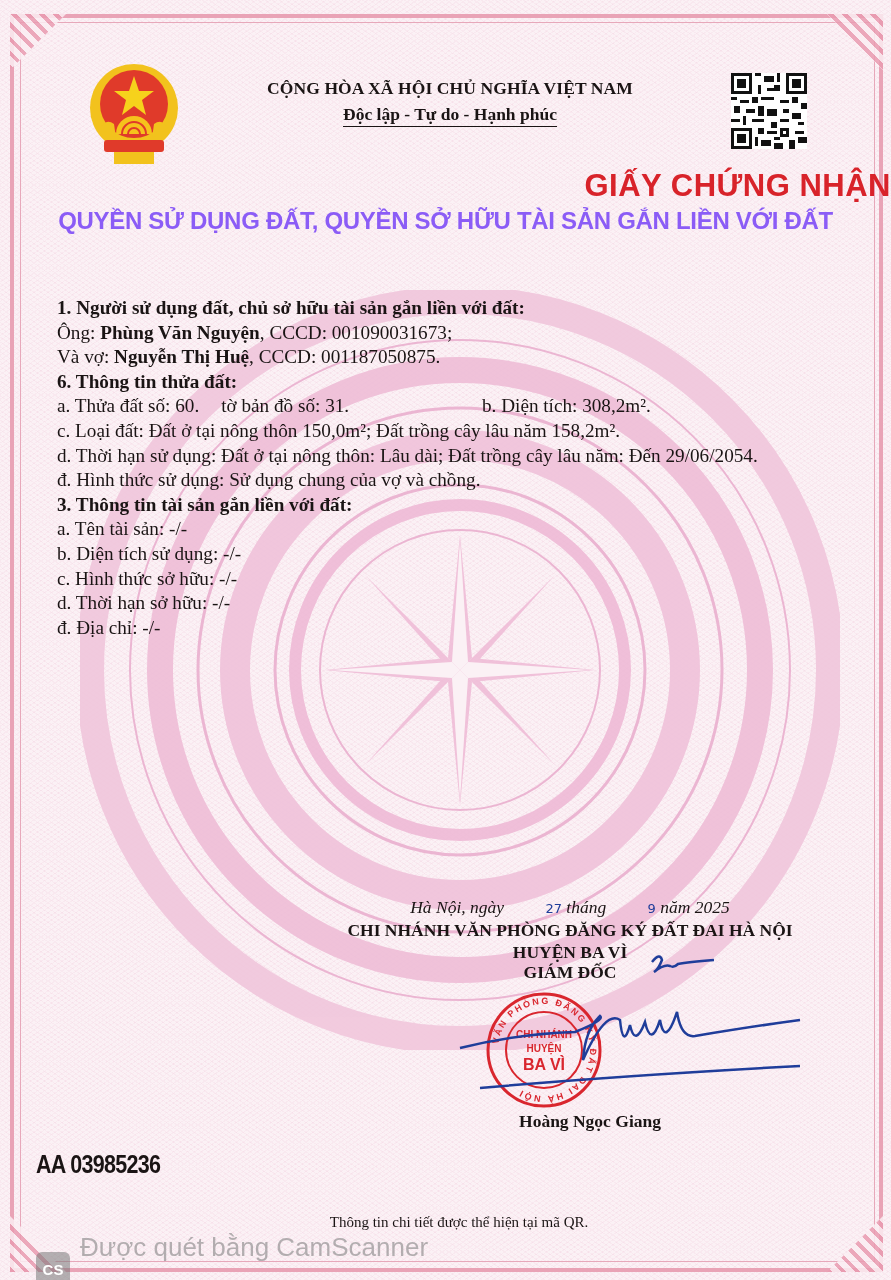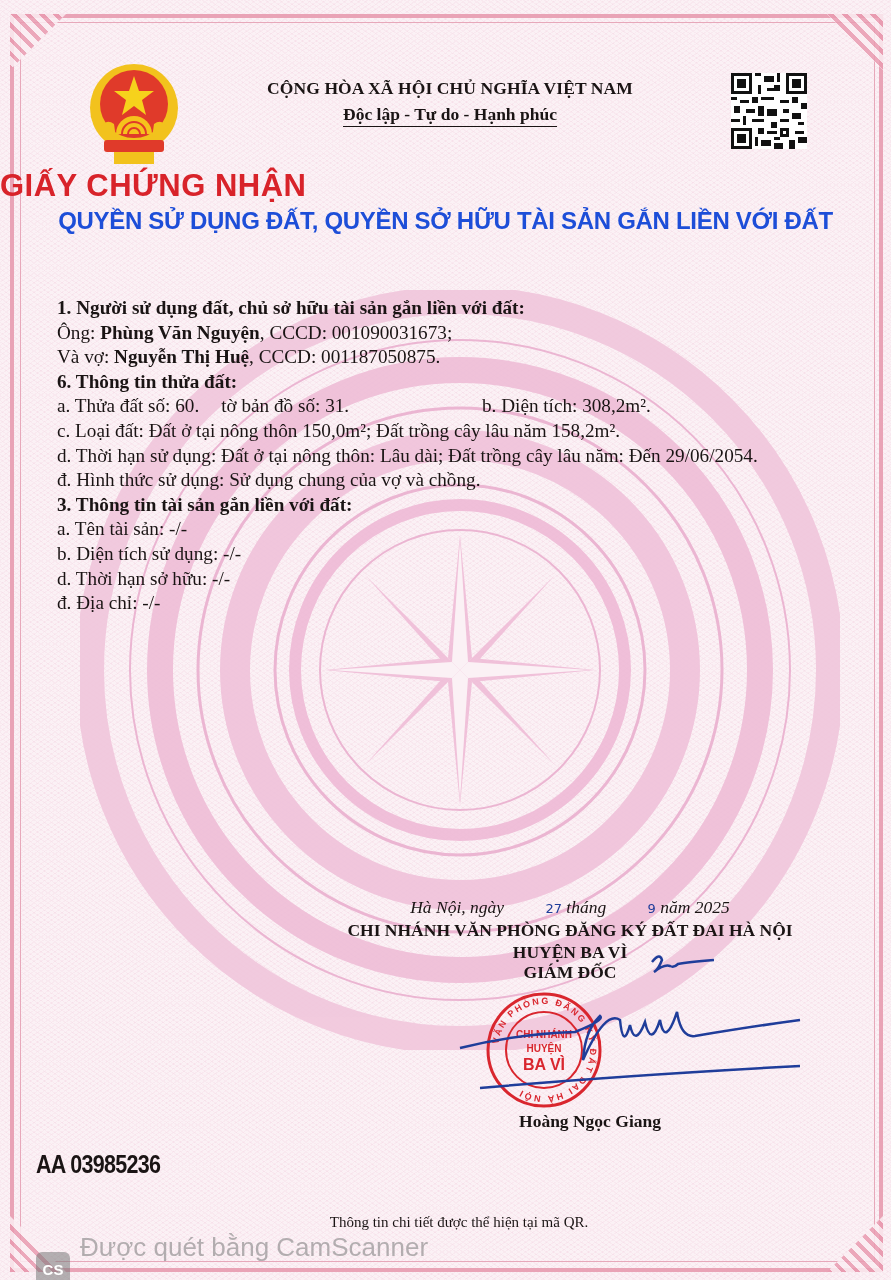--- a/index.html
+++ b/index.html
@@ -46,28 +46,28 @@
     position:absolute; left:200px; top:78px; width:500px; text-align:center;
     font-weight:bold; font-size:17.5px; letter-spacing:0.1px;
   }
   .motto {
     position:absolute; left:200px; top:104px; width:500px; text-align:center;
     font-weight:bold; font-size:17.5px;
   }
   .motto span { border-bottom:1.5px solid #1a1414; padding-bottom:2px; }
 
   .cert-title {
-    position:absolute; left:0; width:891px; top:168px; text-align:left;
+    position:absolute; left:0; width:891px; top:168px; text-align:right;
     font-family:"Liberation Sans", sans-serif; font-weight:bold;
     font-size:31px; color:#d8232a; letter-spacing:0.5px;
   }
   .cert-subtitle {
     position:absolute; left:0; width:891px; top:207px; text-align:center;
     font-family:"Liberation Sans", sans-serif; font-weight:bold;
-    font-size:24px; color:#1d4ed8; letter-spacing:-0.3px; white-space:nowrap;
+    font-size:24px; color:#8b5cf6; letter-spacing:-0.3px; white-space:nowrap;
   }
 
   .body { position:absolute; left:57px; top:252px; width:780px; font-size:19.2px; line-height:24.6px;margin-top:44px; }
   .line { white-space:nowrap; position:relative; height:24.6px; }
   .hdr { font-weight:bold; }
   .b { font-weight:bold; }
   .dientich { position:absolute; left:425px; top:0; }
   .totban { margin-left:22px; }
 
   .sign { position:absolute; left:300px; width:540px; text-align:center; }
@@ -225,20 +225,21 @@
   <div class="line">
     <span>a. Thửa đất số: 60.</span><span class="totban">tờ bản đồ số: 31.</span>
     <span class="dientich">b. Diện tích: 308,2m².</span>
   </div>
   <div class="line">c. Loại đất: Đất ở tại nông thôn 150,0m²; Đất trồng cây lâu năm 158,2m².</div>
   <div class="line">d. Thời hạn sử dụng: Đất ở tại nông thôn: Lâu dài; Đất trồng cây lâu năm: Đến 29/06/2054.</div>
   <div class="line">đ. Hình thức sử dụng: Sử dụng chung của vợ và chồng.</div>
   <div class="line hdr">3. Thông tin tài sản gắn liền với đất:</div>
   <div class="line">a. Tên tài sản: -/-</div>
   <div class="line">b. Diện tích sử dụng: -/-</div>
+  <div class="line">c. Hình thức sở hữu: -/-</div>
   <div class="line">d. Thời hạn sở hữu: -/-</div>
   <div class="line">đ. Địa chỉ: -/-</div>
 </div>
 
 <div class="sign date">
   <span>Hà Nội, ngày </span><span class="hand">27</span><span> tháng </span><span class="hand">9</span><span>  năm 2025</span>
 </div>
 <div class="sign org1">CHI NHÁNH VĂN PHÒNG ĐĂNG KÝ ĐẤT ĐAI HÀ NỘI</div>
 <div class="sign org2">HUYỆN BA VÌ</div>
 <div class="sign role">GIÁM ĐỐC</div>

